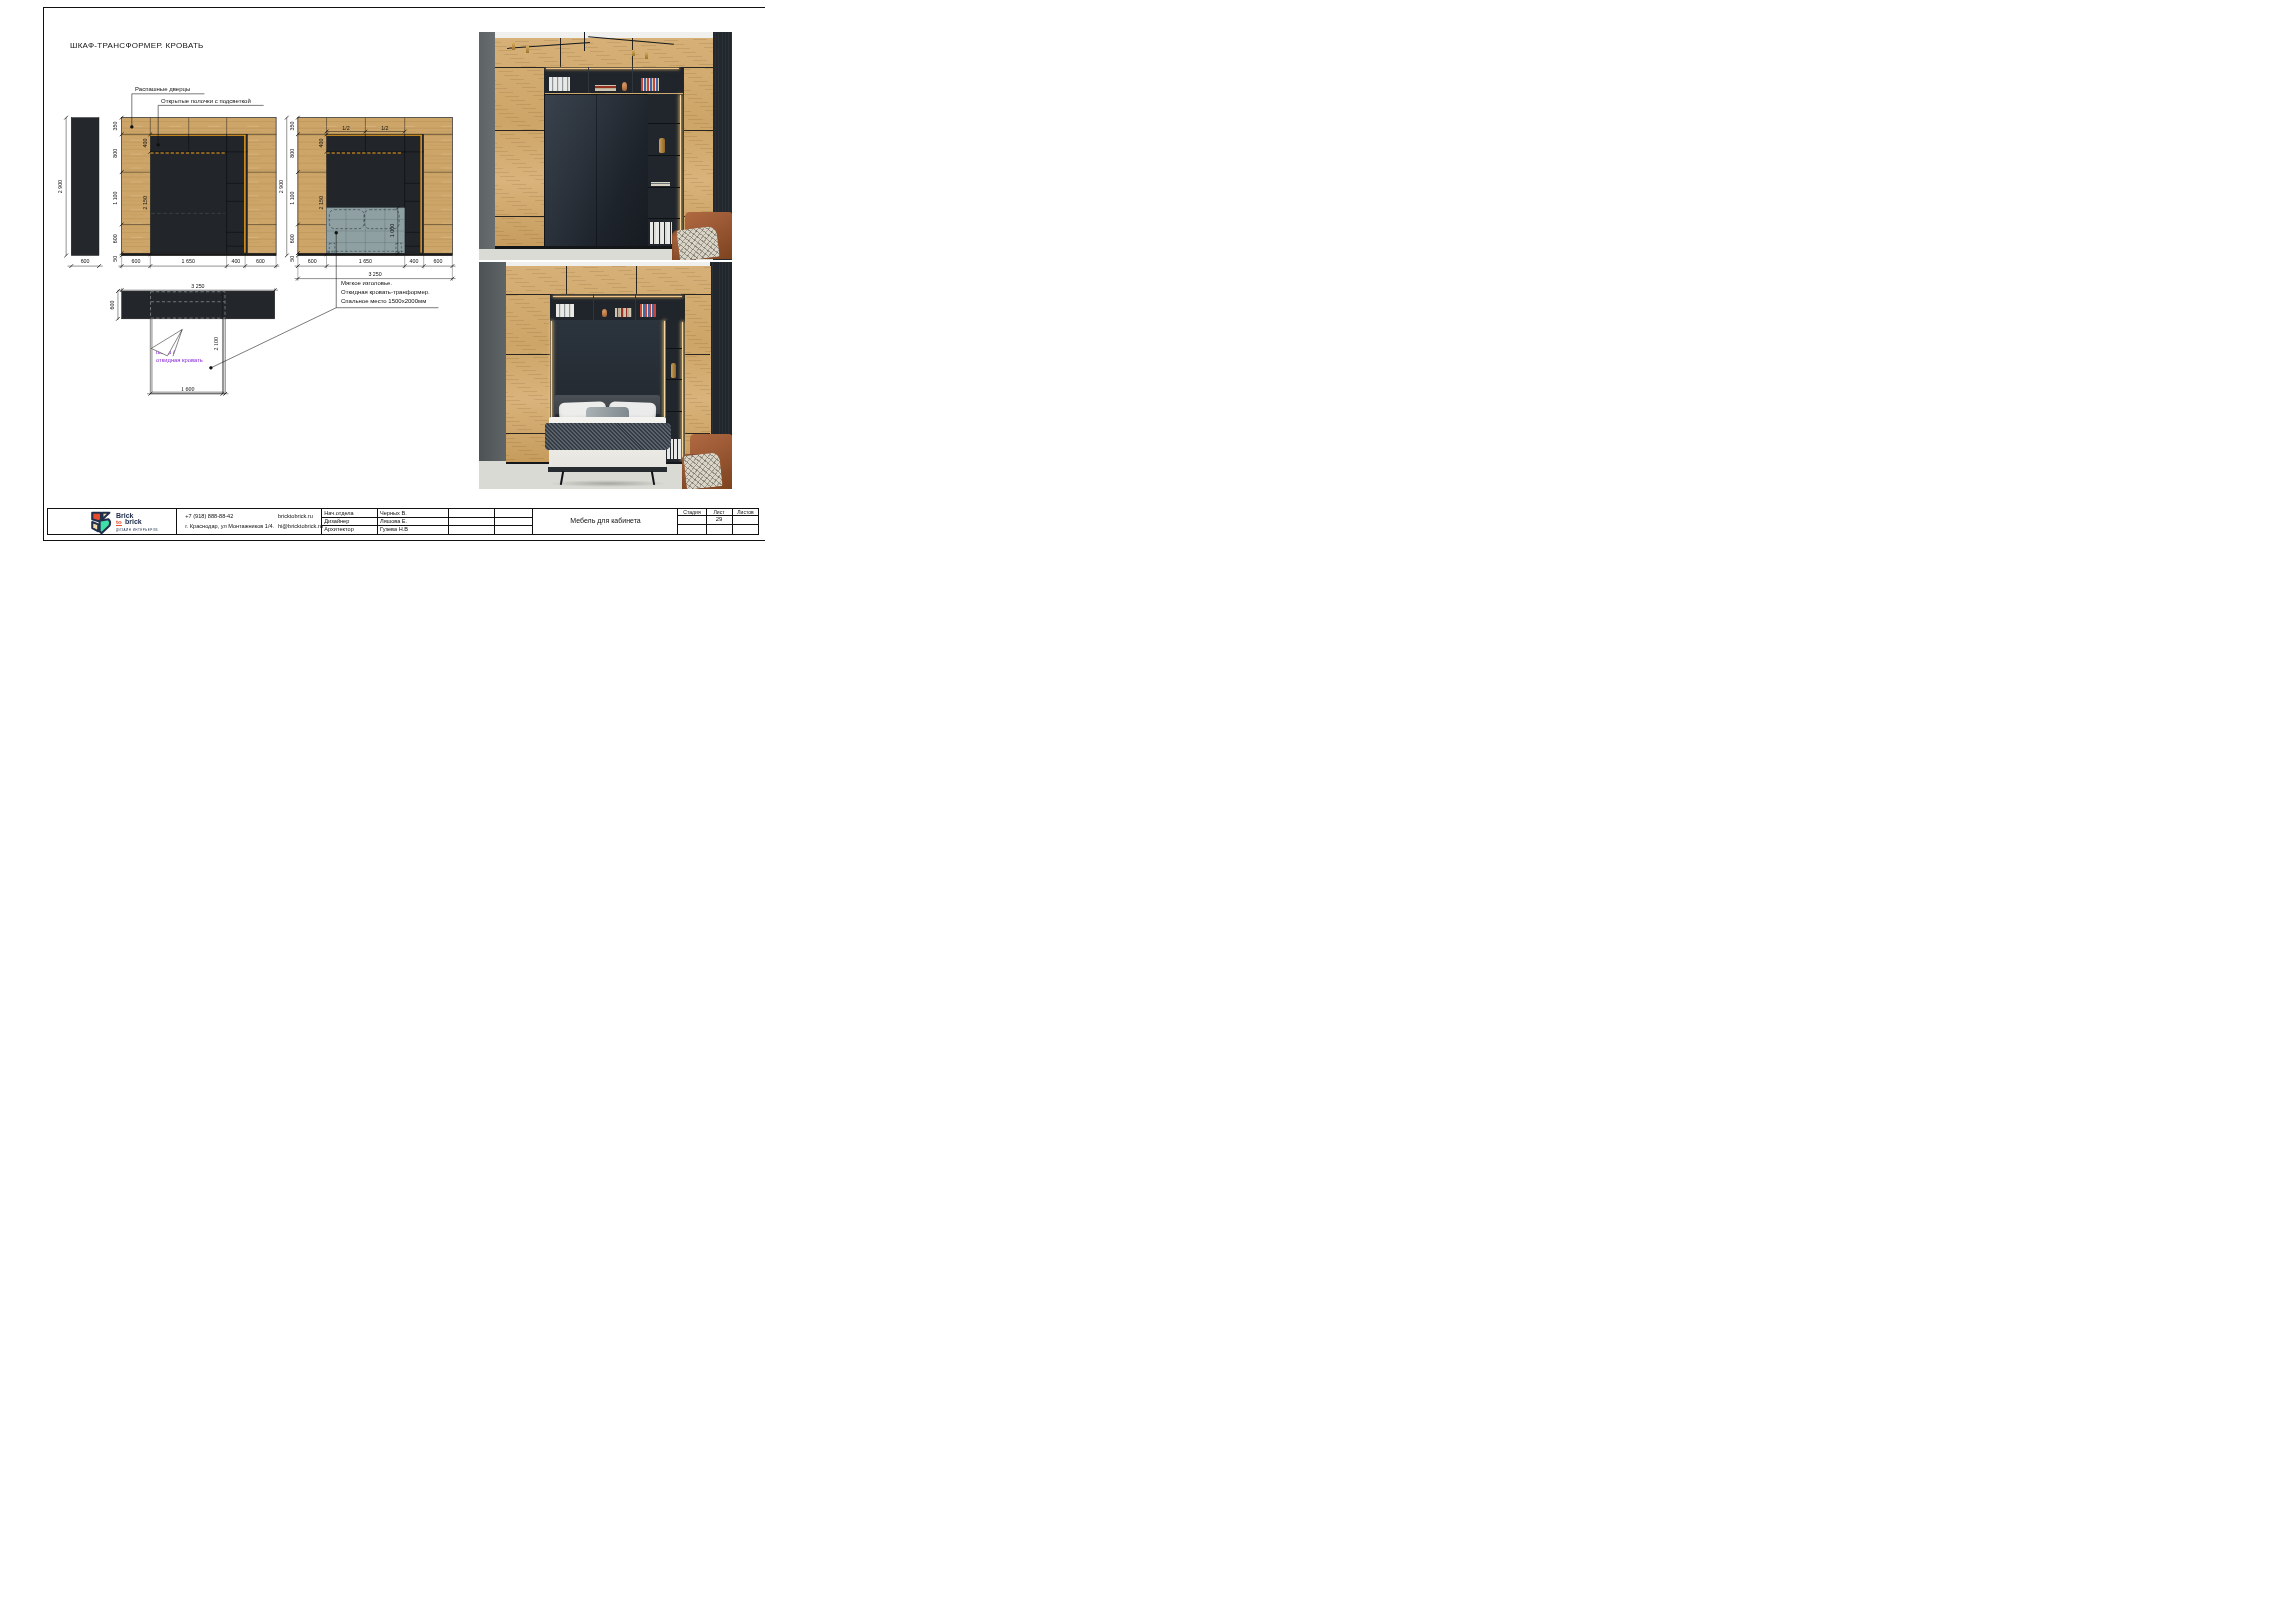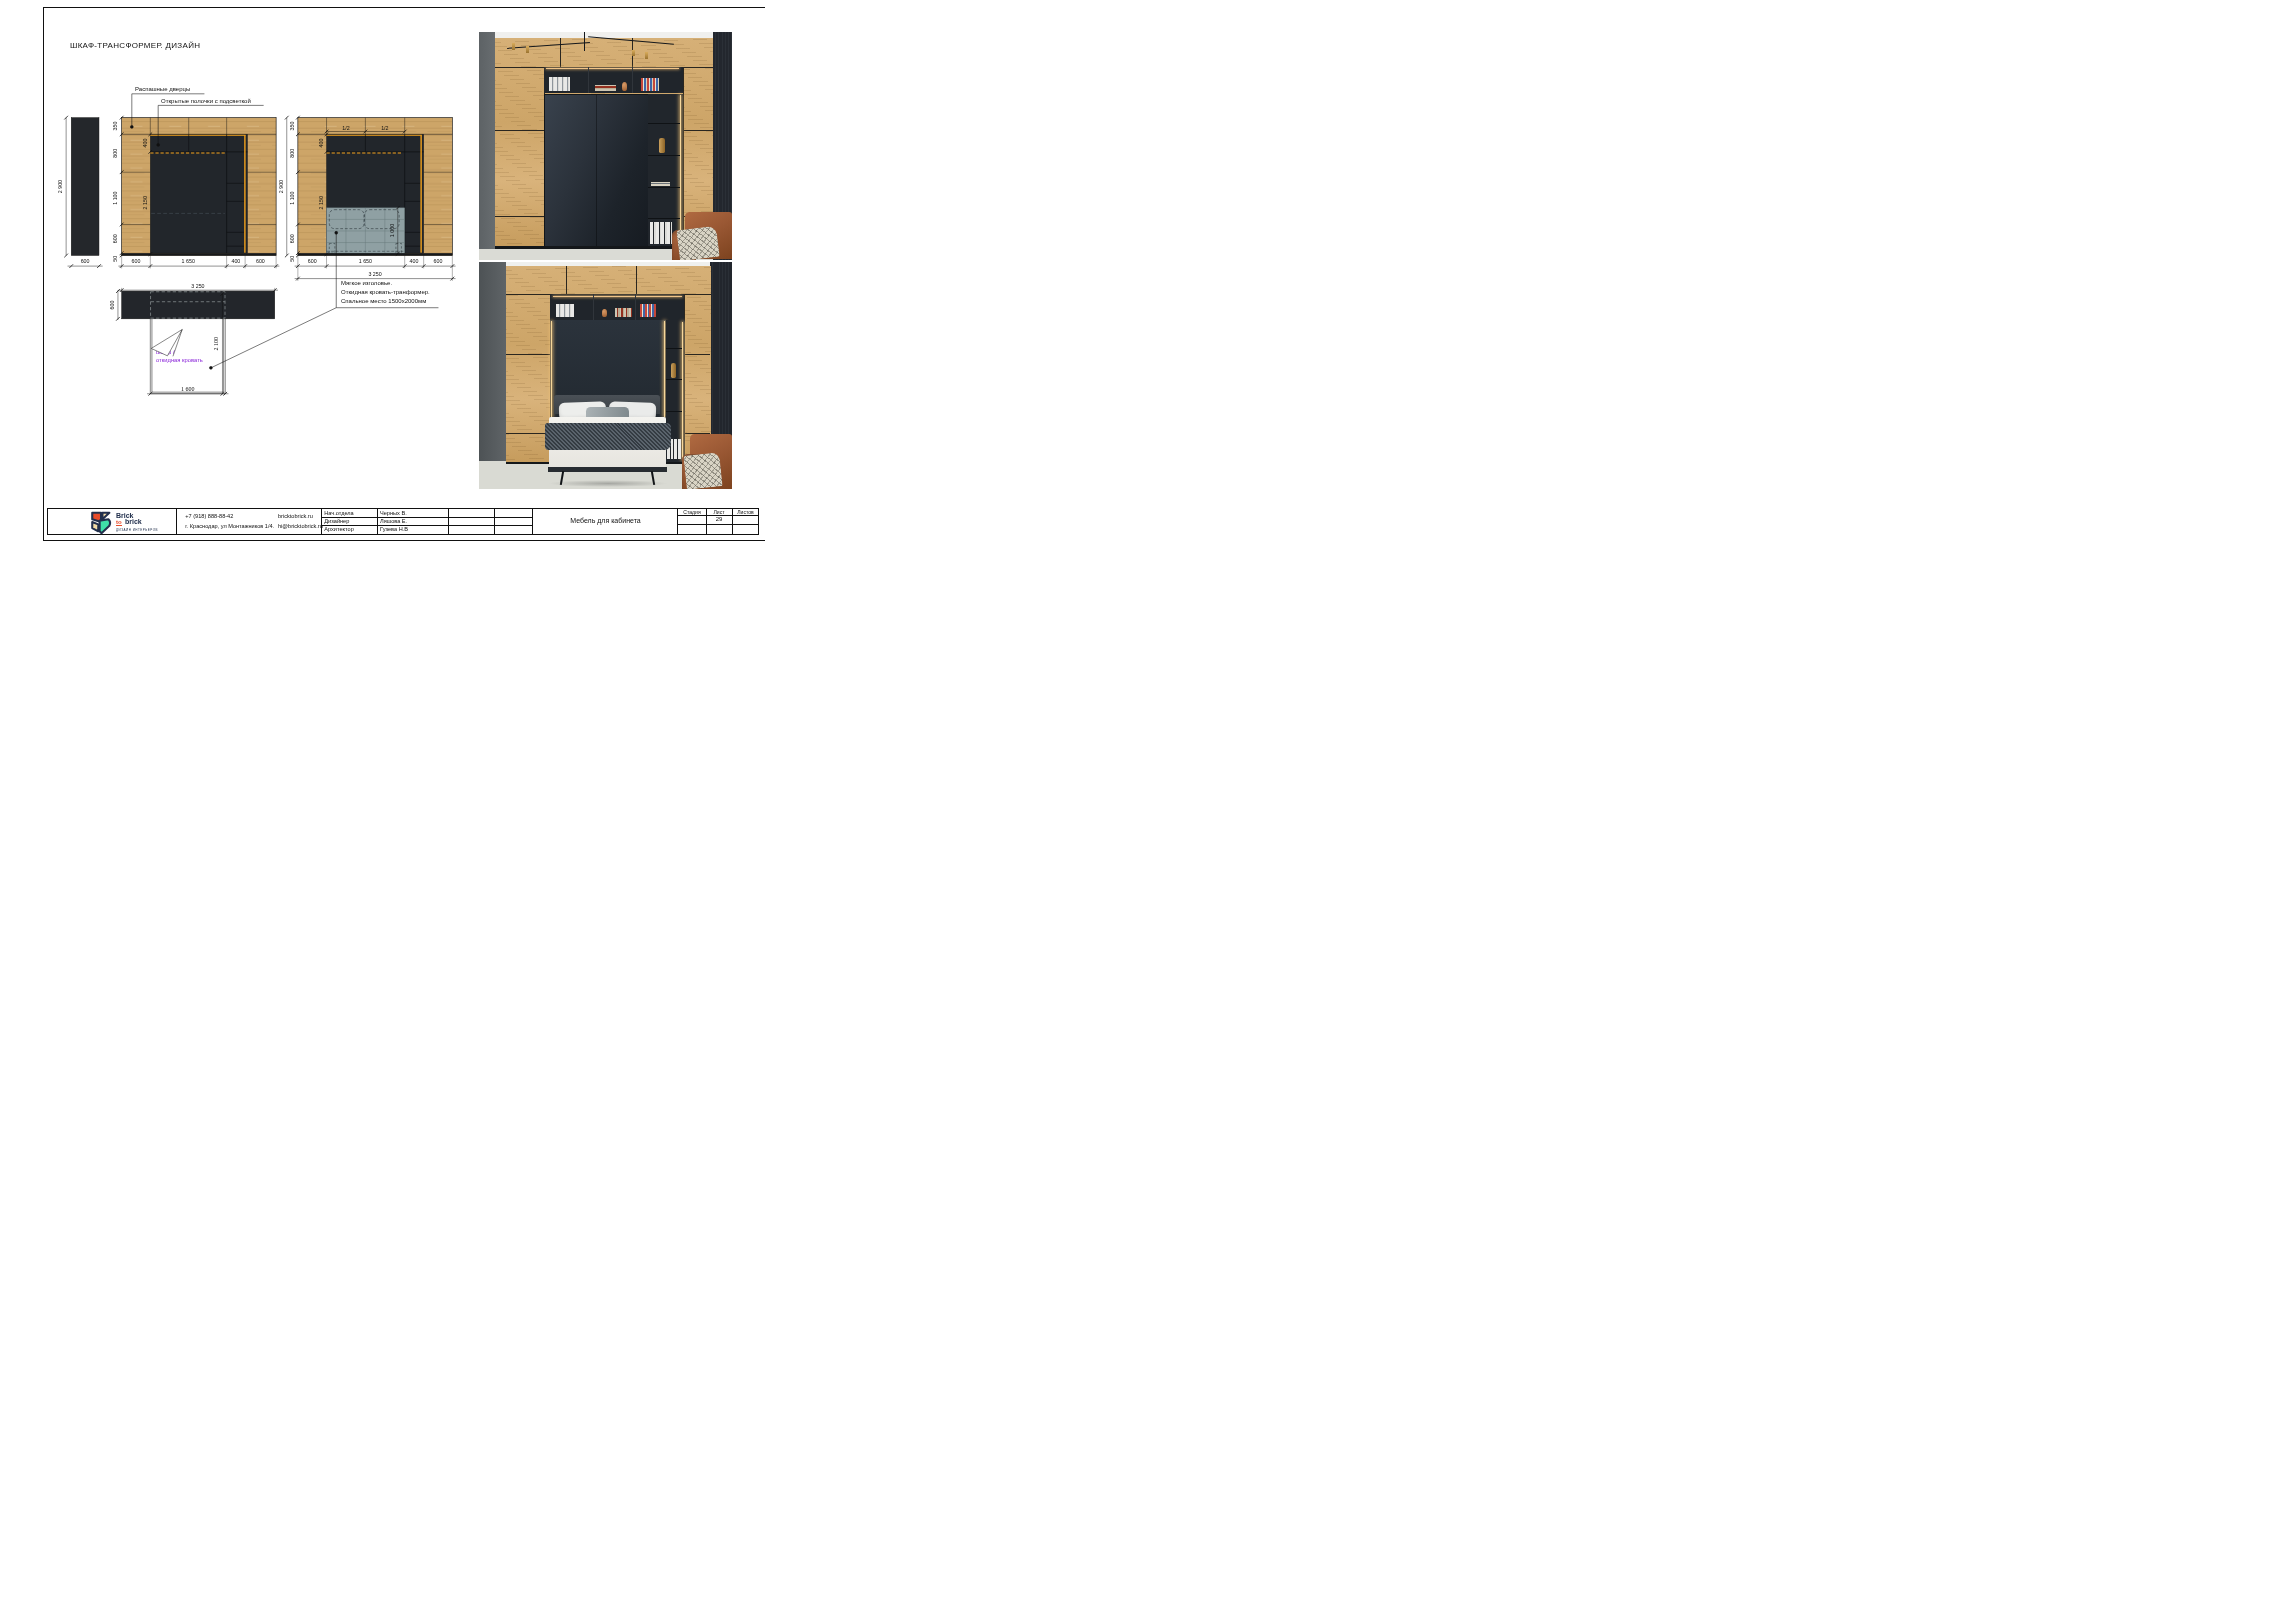--- a/index.html
+++ b/index.html
@@ -28,21 +28,21 @@
   .tbcell{position:absolute;font-size:5.6px;}
   .rowline{position:absolute;left:0;right:0;border-top:0.6px solid #111;}
 </style>
 </head>
 <body>
 
 <div class="sheet">
 
   <div class="abs" style="left:43px;top:7.4px;width:722px;height:532px;border:0.7px solid #111;"></div>
 
-  <div class="lbl" style="left:70px;top:41px;font-size:8px;letter-spacing:0.3px;">ШКАФ-ТРАНСФОРМЕР. ДИЗАЙН</div>
+  <div class="lbl" style="left:70px;top:41px;font-size:8px;letter-spacing:0.3px;">ШКАФ-ТРАНСФОРМЕР. КРОВАТЬ</div>
 
   <div class="lbl" style="left:135px;top:86px;font-size:6px;">Распашные дверцы</div>
   <div class="lbl" style="left:161px;top:98px;font-size:6px;">Открытые полочки с подсветкой</div>
 
   <div class="lbl note" style="left:341px;top:279px;">
     <div>Мягкое изголовье.</div>
     <div>Откидная кровать-транформер.</div>
     <div>Спальное место 1500х2000мм</div>
   </div>
 

